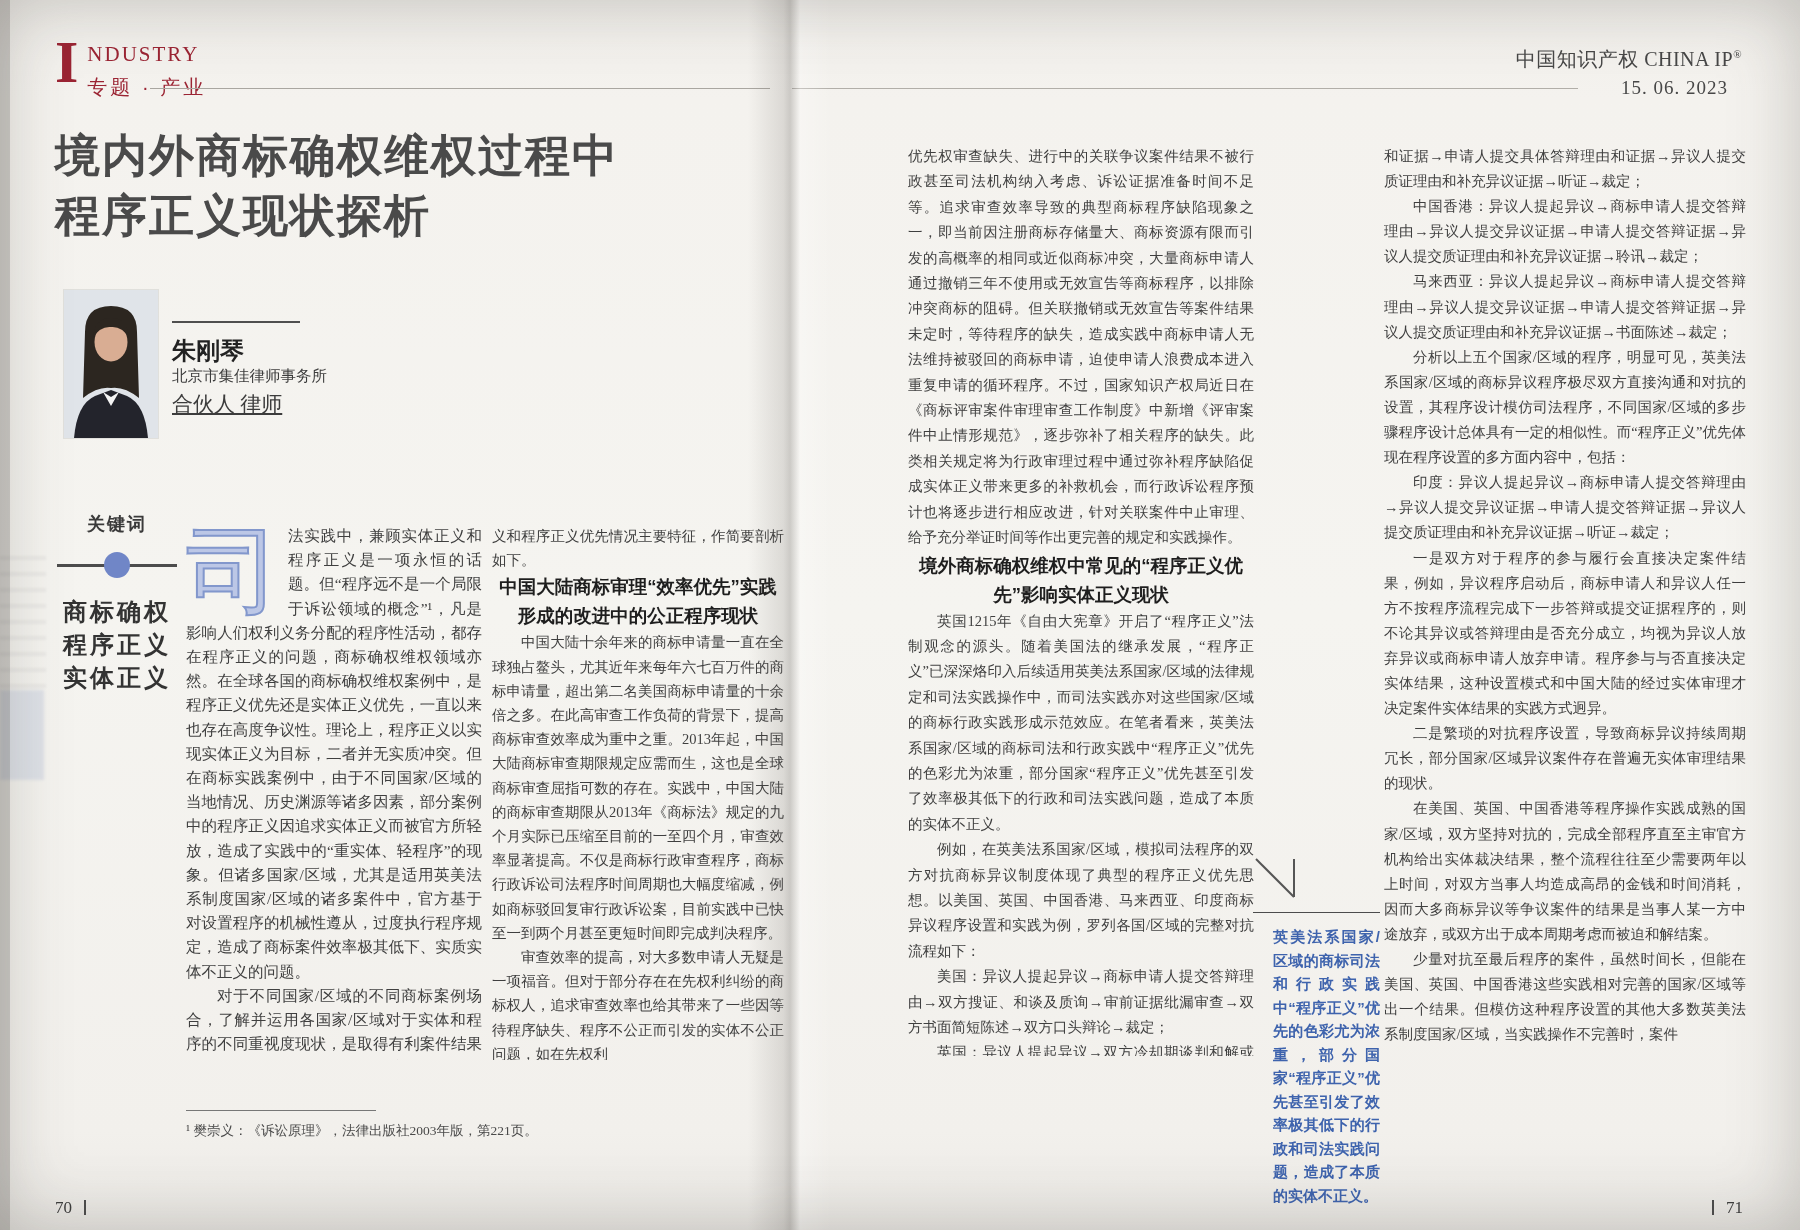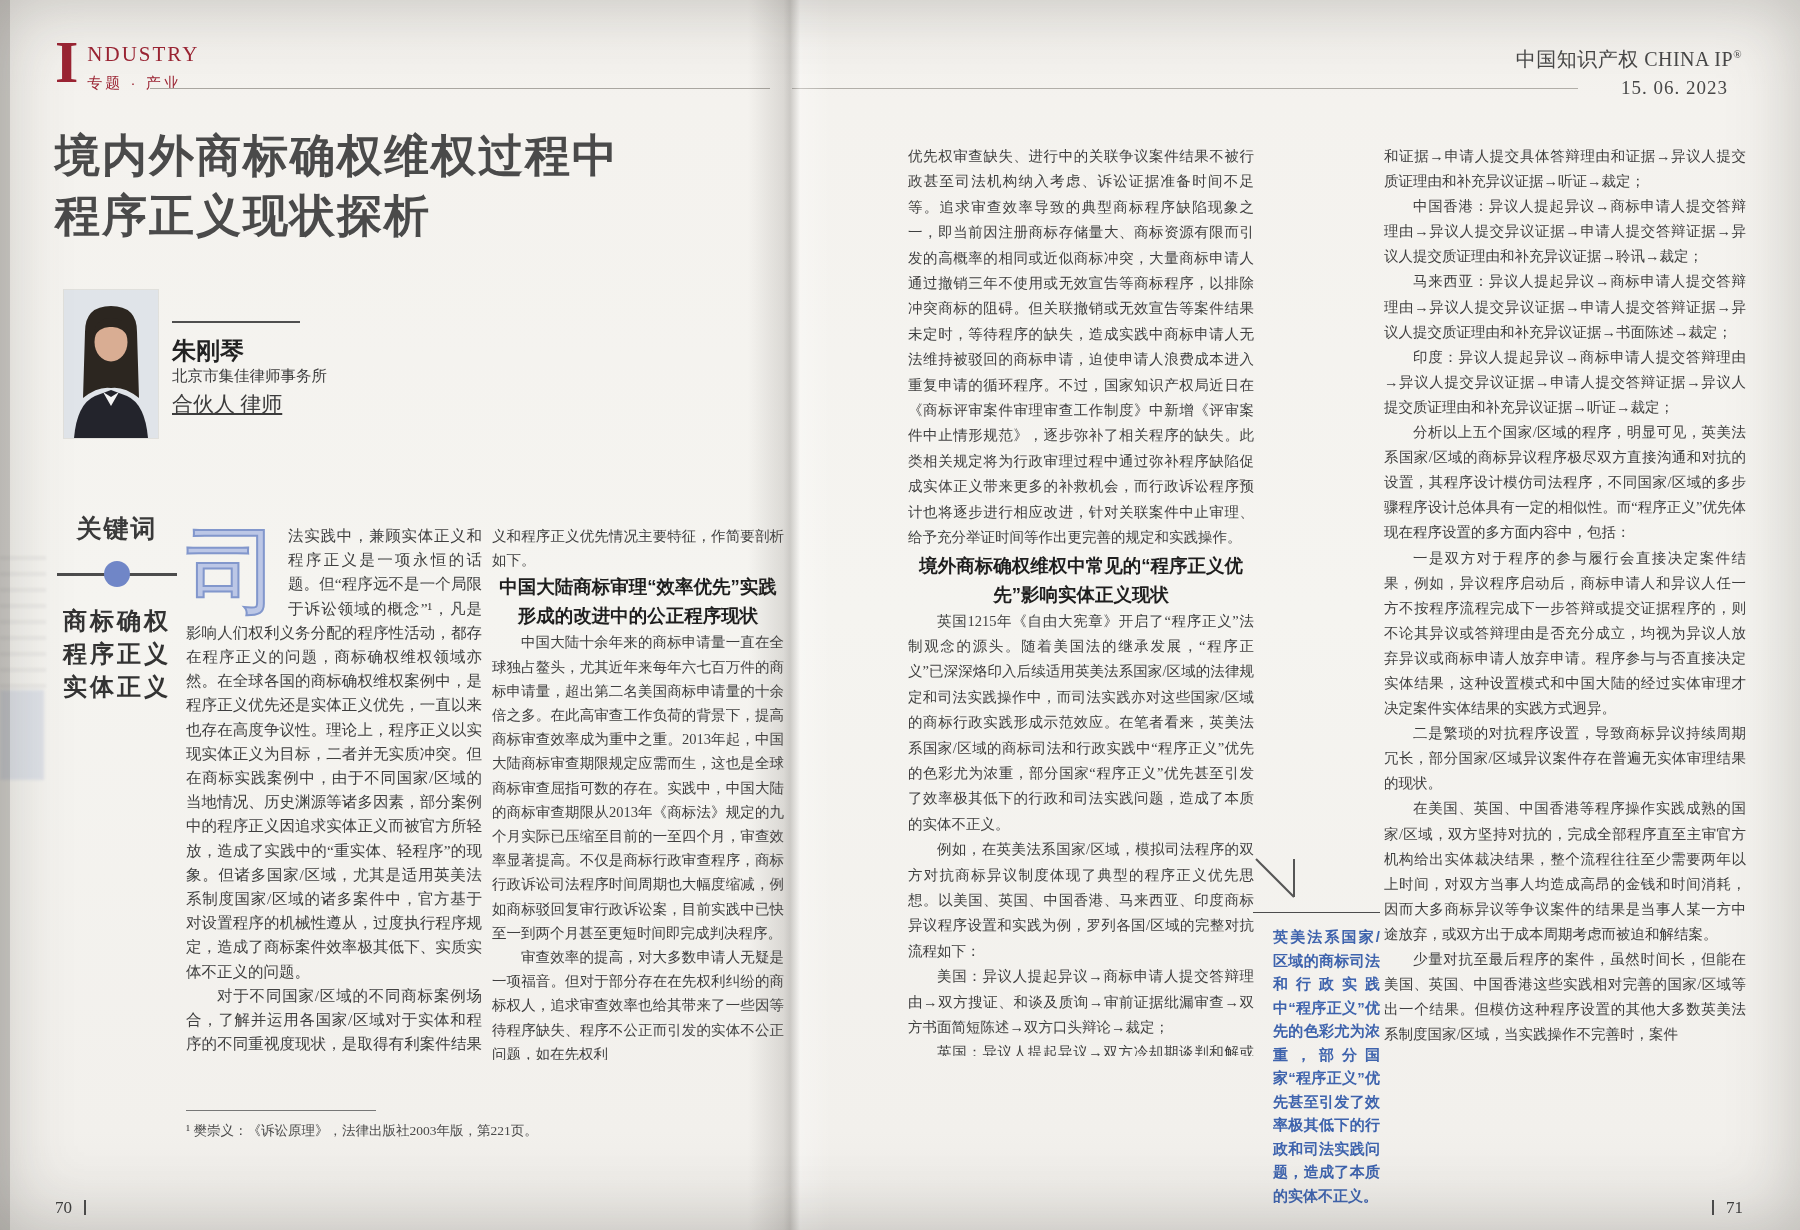--- a/index.html
+++ b/index.html
@@ -9,21 +9,21 @@
   .vignette{position:absolute;inset:0;box-shadow:inset 0 0 70px rgba(70,64,58,.28);pointer-events:none;z-index:50;}
   .fold{position:absolute;left:748px;top:0;width:84px;height:100%;z-index:5;pointer-events:none;
     background:linear-gradient(90deg,rgba(90,85,80,0) 0%,rgba(90,85,80,.16) 42%,rgba(60,56,52,.22) 50%,rgba(255,255,255,.28) 62%,rgba(90,85,80,0) 100%);}
   .edge-left{position:absolute;left:0;top:0;width:10px;height:100%;background:rgba(70,64,58,.22);z-index:6;}
 
   
   .kicker{position:absolute;left:55px;top:36px;color:#9b2433;}
   .kicker-initial{float:left;font-family:"Liberation Serif",serif;font-weight:700;font-size:60px;line-height:52px;letter-spacing:0;}
   .kicker-right{float:left;margin-left:9px;padding-top:6px;}
   .kicker-rest{font-family:"Liberation Serif",serif;font-size:21px;letter-spacing:2px;}
-  .kicker-sub{font-family:"Liberation Sans",sans-serif;font-size:15px;letter-spacing:3px;margin-top:7px;}
+  .kicker-sub{font-family:"Liberation Sans",sans-serif;font-size:20px;letter-spacing:3px;margin-top:7px;}
   .kicker-rule{position:absolute;left:150px;top:88px;width:620px;height:1px;background:#a9a6a0;}
 
   
   .masthead{position:absolute;left:1360px;top:46px;width:382px;text-align:right;color:#474747;}
   .masthead-journal{font-size:20px;letter-spacing:.5px;}
   .masthead-reg{font-size:11px;vertical-align:super;}
   .masthead-date{font-size:19px;margin-top:4px;padding-right:14px;letter-spacing:1px;}
   .masthead-rule{position:absolute;left:792px;top:88px;width:786px;height:1px;background:#b1aea8;}
 
   .title{position:absolute;left:55px;top:126px;width:660px;font-family:Liberation Serif, serif;
@@ -32,21 +32,21 @@
   
   .photo{position:absolute;left:64px;top:290px;width:94px;height:148px;background:#e3e6ea;
     box-shadow:0 0 0 1px rgba(0,0,0,.08);overflow:hidden;}
   .author-rule{position:absolute;left:172px;top:321px;width:128px;height:2px;background:#4f4f4f;}
   .author-name{position:absolute;left:172px;top:335px;font-family:Liberation Mono, monospace;font-weight:700;font-size:24px;color:#222;}
   .author-org{position:absolute;left:172px;top:366px;font-size:15.5px;color:#3c3c3c;}
   .author-role{position:absolute;left:172px;top:390px;font-size:21px;color:#3c3c3c;text-decoration:underline;}
 
   
   .kw{position:absolute;left:55px;top:512px;width:124px;text-align:center;}
-  .kw-head{font-family:"Liberation Sans",sans-serif;font-weight:700;font-size:25px;letter-spacing:2px;color:#3a3a3a;}
+  .kw-head{font-family:"Liberation Sans",sans-serif;font-weight:700;font-size:18px;letter-spacing:2px;color:#3a3a3a;}
   .kw-div{position:relative;margin:16px 0 18px;height:26px;}
   .kw-line{position:absolute;left:2px;right:2px;top:12px;height:3px;background:#4c4c4c;}
   .kw-dot{position:absolute;left:50%;top:0;width:26px;height:26px;margin-left:-13px;border-radius:50%;background:#7086c7;}
   .kw-item{font-size:24px;font-weight:600;letter-spacing:3px;color:#333;line-height:33px;}
 
   
   .col{position:absolute;text-align:justify;overflow:hidden;color:#3f3f3f;}
   .col p{margin:0;}
   .ind{text-indent:2em;}
   #col1{left:186px;top:524px;width:296px;height:536px;font-size:15.5px;line-height:24.2px;}
@@ -167,22 +167,22 @@
         <line x1="41" y1="3" x2="41" y2="41" stroke="#555" stroke-width="2"></line>
       </svg>
       <div class="pq-rule"></div>
       <div class="pq-text">英美法系国家/区域的商标司法和行政实践中“程序正义”优先的色彩尤为浓重，部分国家“程序正义”优先甚至引发了效率极其低下的行政和司法实践问题，造成了本质的实体不正义。</div>
     </div>
 
     <div id="colB" class="col">
       <p>和证据→申请人提交具体答辩理由和证据→异议人提交质证理由和补充异议证据→听证→裁定；</p>
       <p class="ind">中国香港：异议人提起异议→商标申请人提交答辩理由→异议人提交异议证据→申请人提交答辩证据→异议人提交质证理由和补充异议证据→聆讯→裁定；</p>
       <p class="ind">马来西亚：异议人提起异议→商标申请人提交答辩理由→异议人提交异议证据→申请人提交答辩证据→异议人提交质证理由和补充异议证据→书面陈述→裁定；</p>
+      <p class="ind">分析以上五个国家/区域的程序，明显可见，英美法系国家/区域的商标异议程序极尽双方直接沟通和对抗的设置，其程序设计模仿司法程序，不同国家/区域的多步骤程序设计总体具有一定的相似性。而“程序正义”优先体现在程序设置的多方面内容中，包括：</p>
       <p class="ind">印度：异议人提起异议→商标申请人提交答辩理由→异议人提交异议证据→申请人提交答辩证据→异议人提交质证理由和补充异议证据→听证→裁定；</p>
-      <p class="ind">分析以上五个国家/区域的程序，明显可见，英美法系国家/区域的商标异议程序极尽双方直接沟通和对抗的设置，其程序设计模仿司法程序，不同国家/区域的多步骤程序设计总体具有一定的相似性。而“程序正义”优先体现在程序设置的多方面内容中，包括：</p>
       <p class="ind">一是双方对于程序的参与履行会直接决定案件结果，例如，异议程序启动后，商标申请人和异议人任一方不按程序流程完成下一步答辩或提交证据程序的，则不论其异议或答辩理由是否充分成立，均视为异议人放弃异议或商标申请人放弃申请。程序参与与否直接决定实体结果，这种设置模式和中国大陆的经过实体审理才决定案件实体结果的实践方式迥异。</p>
       <p class="ind">二是繁琐的对抗程序设置，导致商标异议持续周期冗长，部分国家/区域异议案件存在普遍无实体审理结果的现状。</p>
       <p class="ind">在美国、英国、中国香港等程序操作实践成熟的国家/区域，双方坚持对抗的，完成全部程序直至主审官方机构给出实体裁决结果，整个流程往往至少需要两年以上时间，对双方当事人均造成高昂的金钱和时间消耗，因而大多商标异议等争议案件的结果是当事人某一方中途放弃，或双方出于成本周期考虑而被迫和解结案。</p>
       <p class="ind">少量对抗至最后程序的案件，虽然时间长，但能在美国、英国、中国香港这些实践相对完善的国家/区域等出一个结果。但模仿这种程序设置的其他大多数英美法系制度国家/区域，当实践操作不完善时，案件</p>
     </div>
 
     <div class="folio folio-r"><span class="folio-bar"></span><span>71</span></div>
   </div>
 
   <div class="fold"></div>

